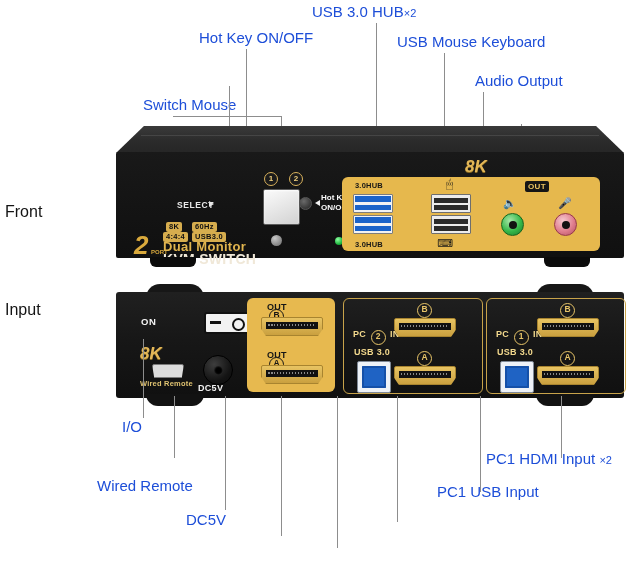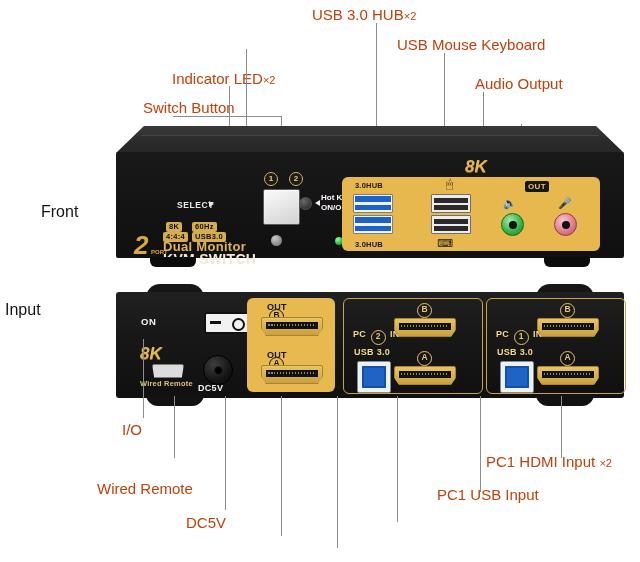--- a/index.html
+++ b/index.html
@@ -1,21 +1,21 @@
 <!DOCTYPE html>
 <html><head>
 <meta charset="utf-8">
 <style>
   html,body{margin:0;padding:0;background:#ffffff;}
   body{width:640px;height:562px;position:relative;overflow:hidden;
        font-family:"Liberation Sans","DejaVu Sans",sans-serif;color:#1a1a1a;}
   .stage{position:absolute;left:0;top:0;width:640px;height:562px;}
 
   
-  .lbl{position:absolute;font-size:15px;line-height:24px;color:#c2410c;white-space:nowrap;}
+  .lbl{position:absolute;font-size:15px;line-height:17px;color:#1d4ed8;white-space:nowrap;}
   .lbl .sm{font-size:11px;}
   .sidelbl{position:absolute;font-size:16px;line-height:18px;color:#141414;white-space:nowrap;}
 
   
   .vline{position:absolute;width:1px;background:#8d8d8d;}
   .hline{position:absolute;height:1px;background:#8d8d8d;}
 
   
   .front-wrap{position:absolute;left:116px;top:126px;width:508px;height:145px;}
   .front-top{position:absolute;left:0;top:0;width:508px;height:27px;
@@ -112,45 +112,45 @@
      color:#e7c468;font-size:8.5px;font-weight:bold;text-align:center;line-height:11px;}
   .circ.dark{border-color:#151515;color:#151515;}
   .circ.fillg{background:#e7b94f;}
 </style>
 </head>
 <body>
 
 <div class="stage">
 
   <div class="lbl" style="left:143px;top:96px;">
-    <span>Switch Button</span>
-  </div>
-  <div class="lbl" style="left:172px;top:67px;">
-    <span>Indicator LED</span><span class="sm">×2</span>
+    <span>Switch Mouse</span>
+  </div>
+  <div class="lbl" style="left:199px;top:29px;">
+    <span>Hot Key ON/OFF</span>
   </div>
   <div class="lbl" style="left:312px;top:3px;">
     <span>USB 3.0 HUB</span><span class="sm">×2</span>
   </div>
   <div class="lbl" style="left:397px;top:33px;">
     <span>USB Mouse Keyboard</span>
   </div>
   <div class="lbl" style="left:475px;top:72px;">
     <span>Audio Output</span>
   </div>
 
   <div class="hline" style="left:173px;top:116px;width:109px;"></div>
   <div class="vline" style="left:281px;top:116px;height:130px;"></div>
   <div class="vline" style="left:229px;top:86px;height:92px;"></div>
   <div class="vline" style="left:246px;top:49px;height:124px;"></div>
   <div class="vline" style="left:376px;top:23px;height:158px;"></div>
   <div class="vline" style="left:444px;top:53px;height:131px;"></div>
   <div class="vline" style="left:483px;top:92px;height:112px;"></div>
   <div class="vline" style="left:521px;top:124px;height:80px;"></div>
 
-  <div class="sidelbl" style="left:5px;top:203px;margin-left:36px;">
+  <div class="sidelbl" style="left:5px;top:203px;">
     <span>Front</span>
   </div>
   <div class="sidelbl" style="left:5px;top:301px;">
     <span>Input</span>
   </div>
 
   <div class="front-wrap">
     <div class="front-top"></div>
     <div class="front-face">
 

